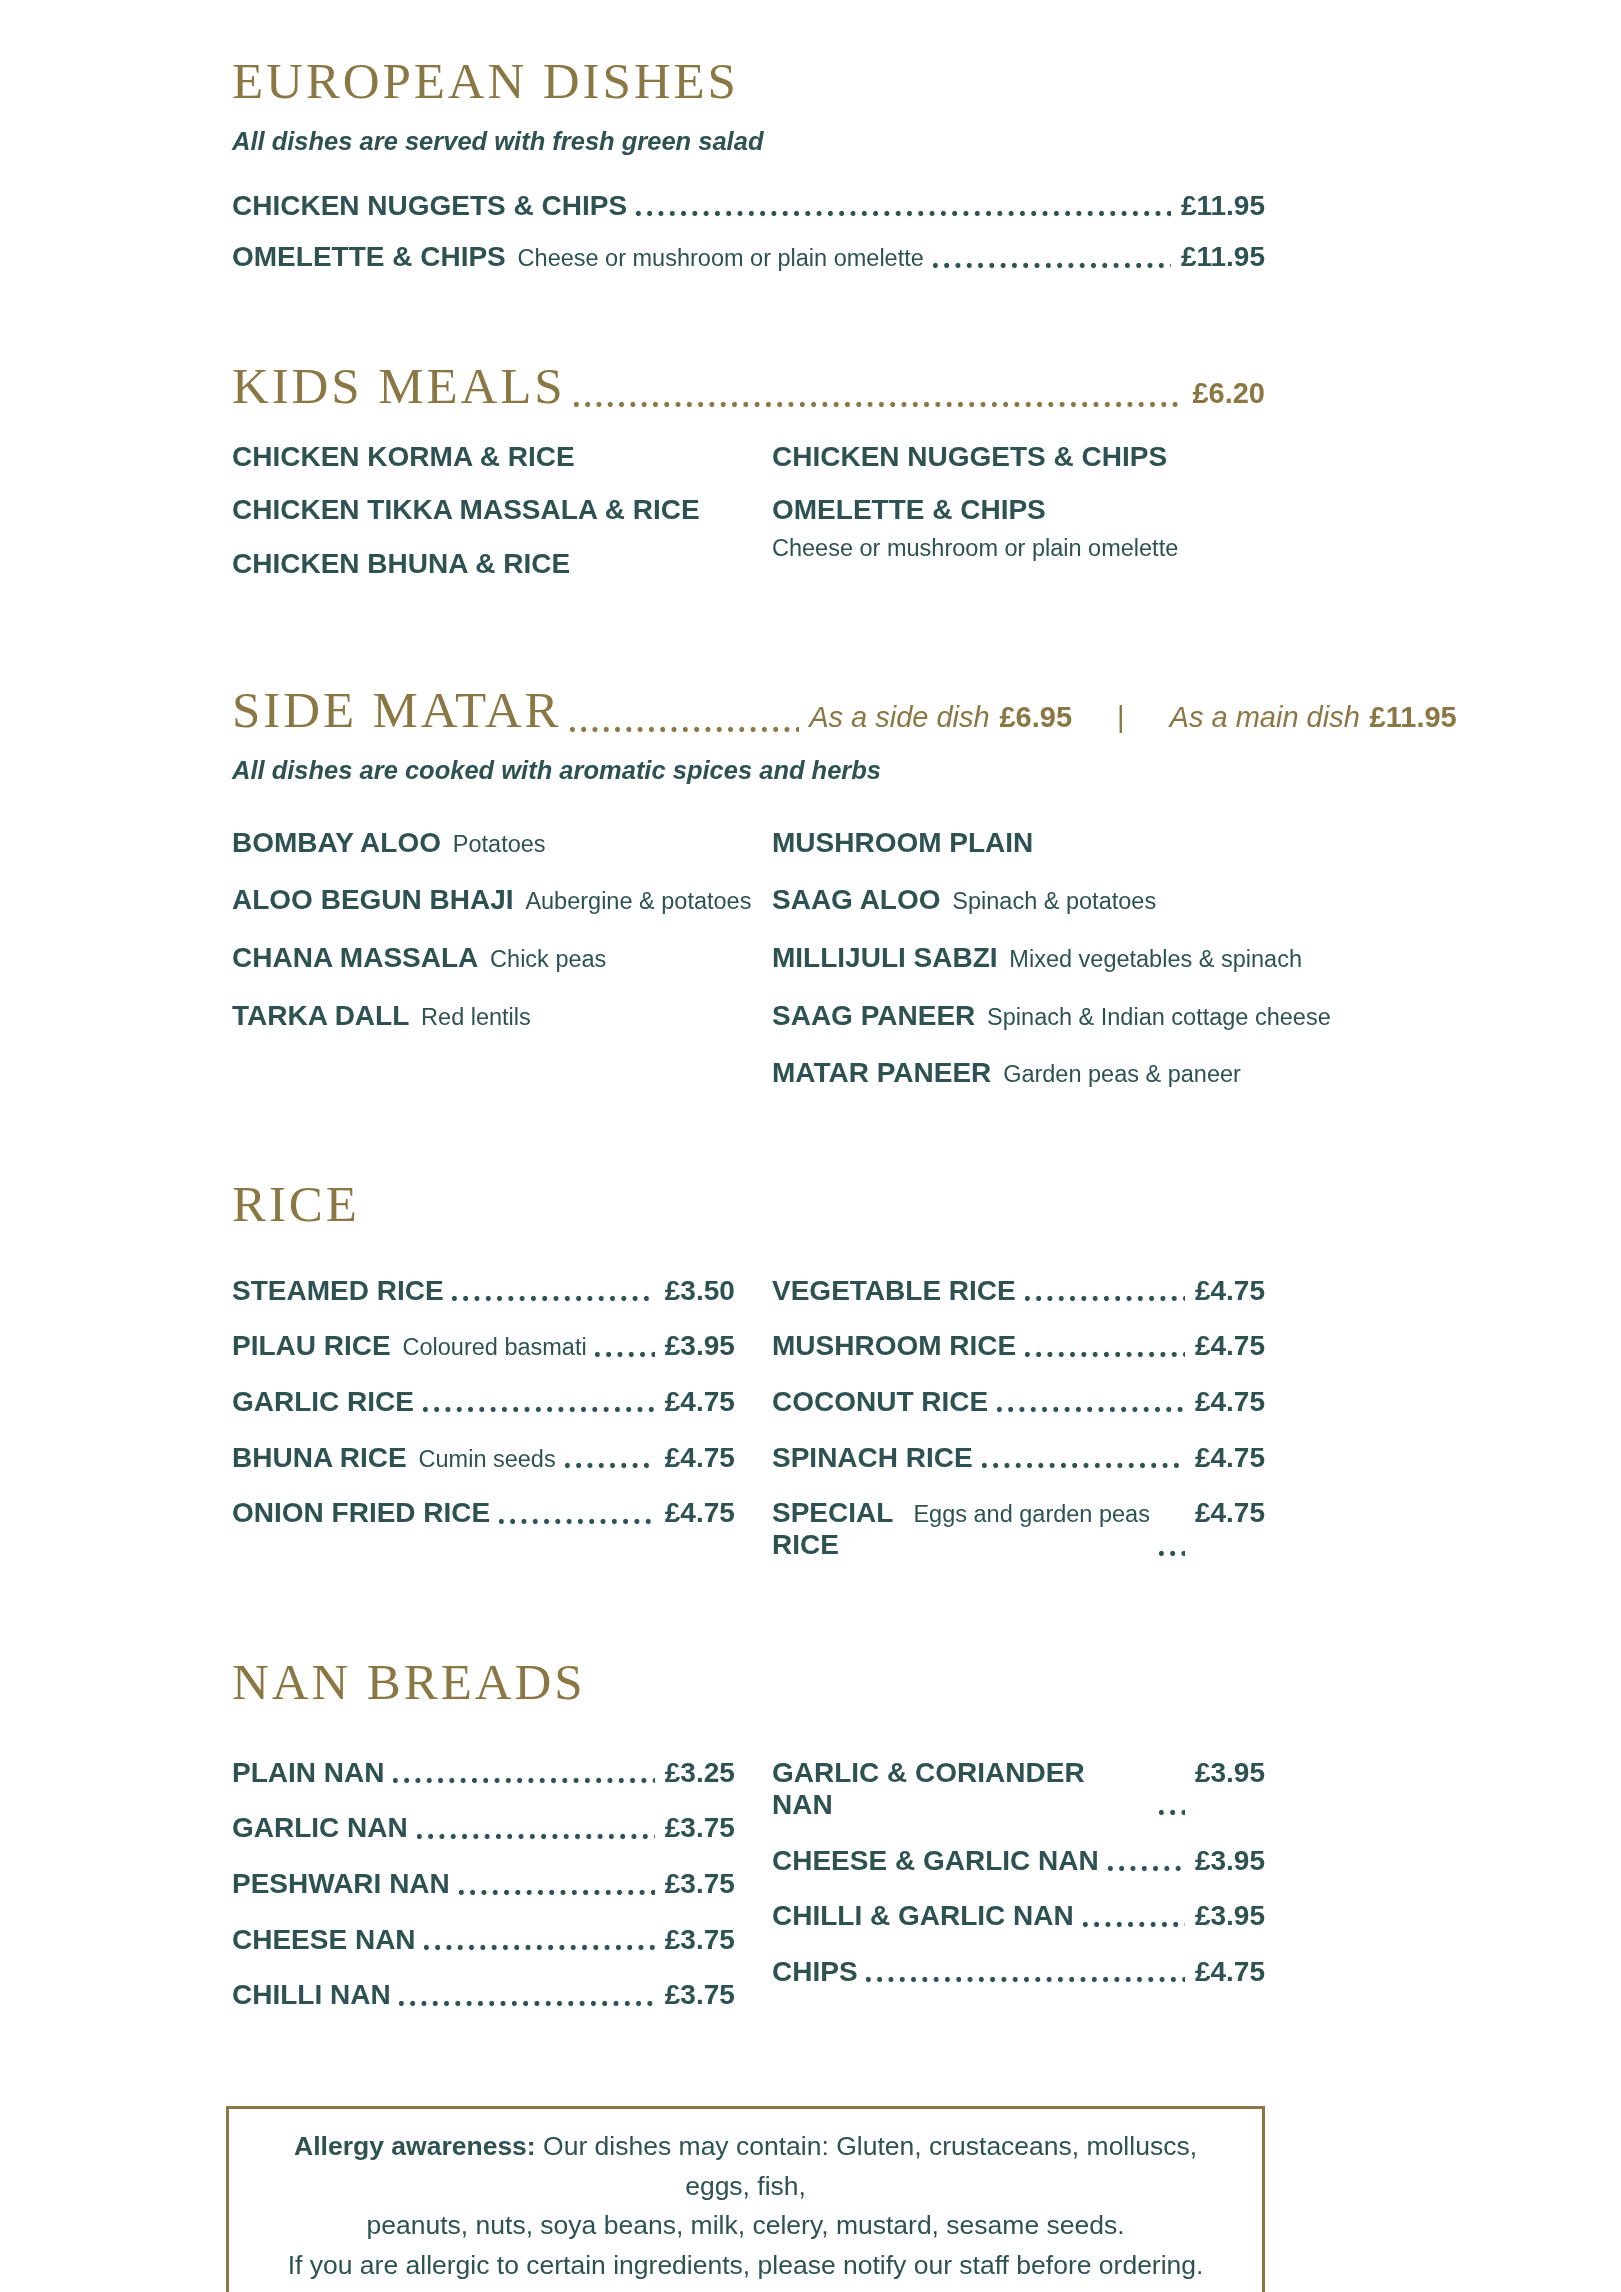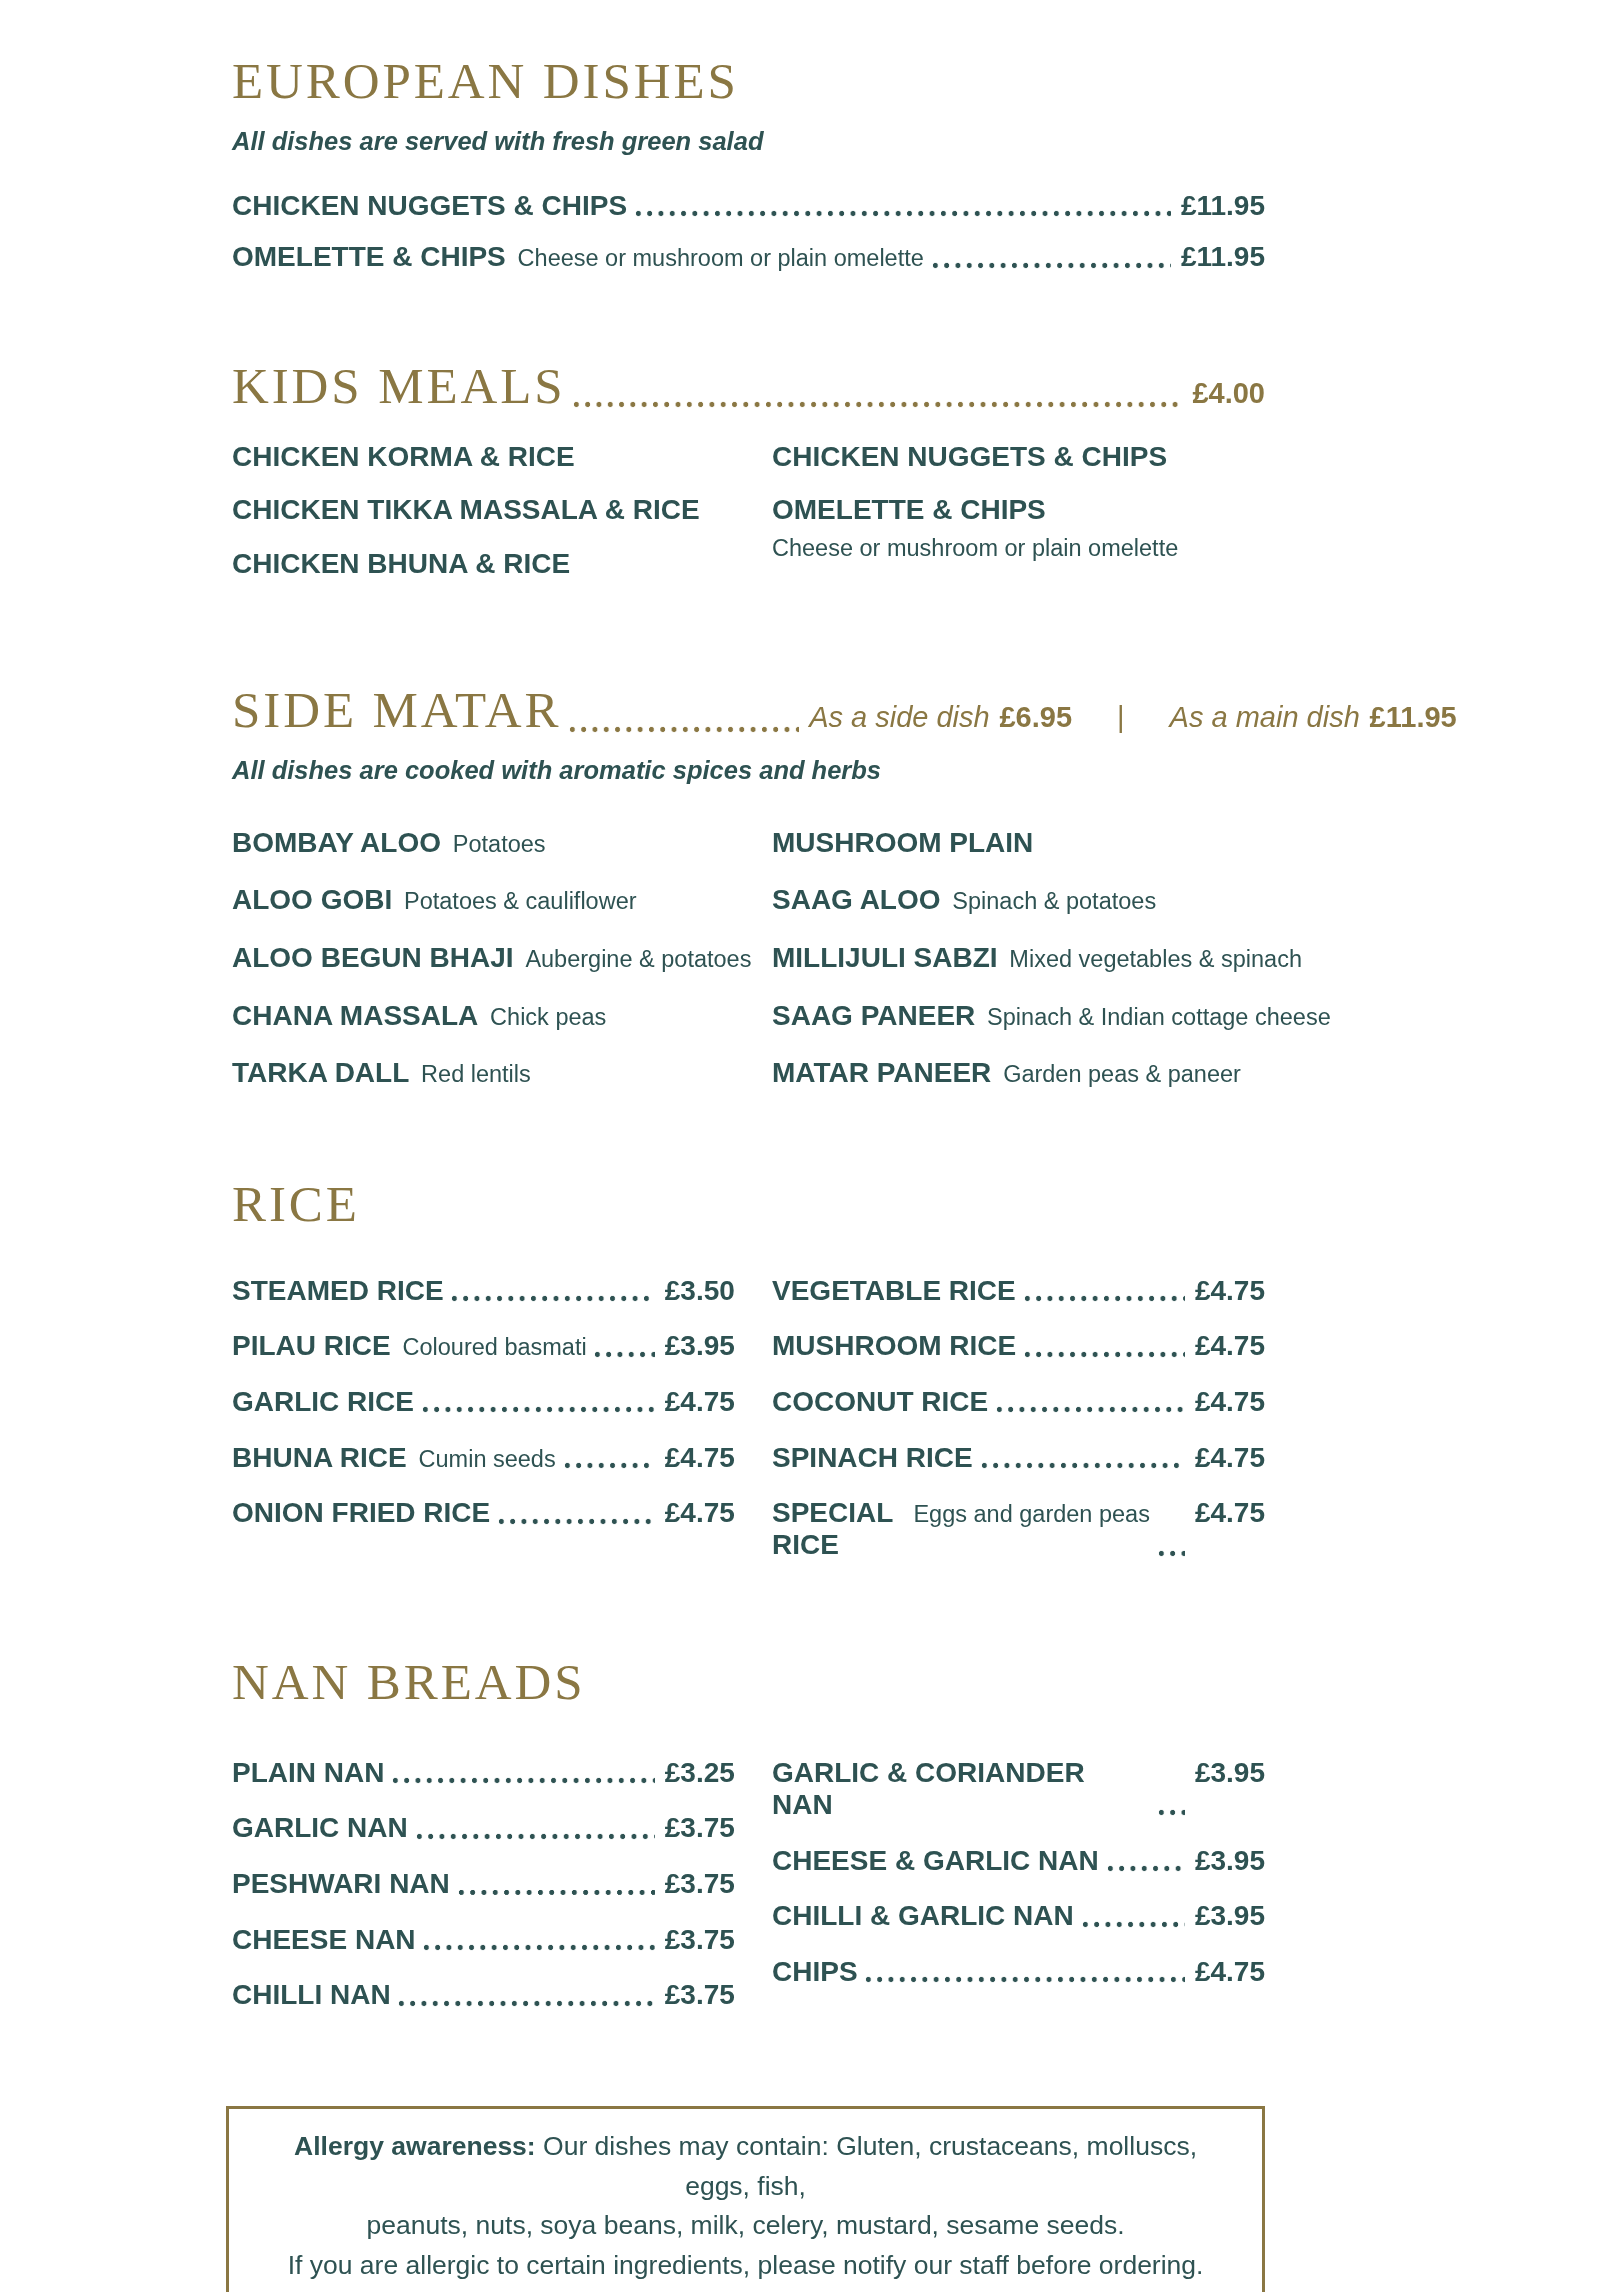--- a/index.html
+++ b/index.html
@@ -135,21 +135,21 @@
         <span class="dots"></span>
         <span class="price">£11.95</span>
       </div>
     </div>
   </div>
 
   <div>
     <div class="hdr-row kids-header">
       <span class="section-title">KIDS MEALS</span>
       <span class="dots gold"></span>
-      <span class="price">£4.00</span>
+      <span class="price">£6.20</span>
     </div>
     <div class="grid2 kids-grid">
       <div class="col left">
         <div class="kitem">CHICKEN KORMA &amp; RICE</div>
         <div class="kitem">CHICKEN TIKKA MASSALA &amp; RICE</div>
         <div class="kitem">CHICKEN BHUNA &amp; RICE</div>
       </div>
       <div class="col right">
         <div class="kitem">CHICKEN NUGGETS &amp; CHIPS</div>
         <div class="kitem" style="margin-bottom:7.8px;">OMELETTE &amp; CHIPS</div>
@@ -167,24 +167,20 @@
       <span class="gold-info"><span class="lbl">As a main dish</span><span class="pr">£11.95</span></span>
     </div>
     <div class="subnote">All dishes are cooked with aromatic spices and herbs</div>
     <div class="grid2 sides-grid">
       <div class="col left">
         <div class="sitem">
           <span>BOMBAY ALOO</span>
           <span class="desc">Potatoes</span>
         </div>
         <div class="sitem">
-          <span>ALOO GOBI</span>
-          <span class="desc">Potatoes &amp; cauliflower</span>
-        </div>
-        <div class="sitem">
           <span>ALOO BEGUN BHAJI</span>
           <span class="desc">Aubergine &amp; potatoes</span>
         </div>
         <div class="sitem">
           <span>CHANA MASSALA</span>
           <span class="desc">Chick peas</span>
         </div>
         <div class="sitem">
           <span>TARKA DALL</span>
           <span class="desc">Red lentils</span>

